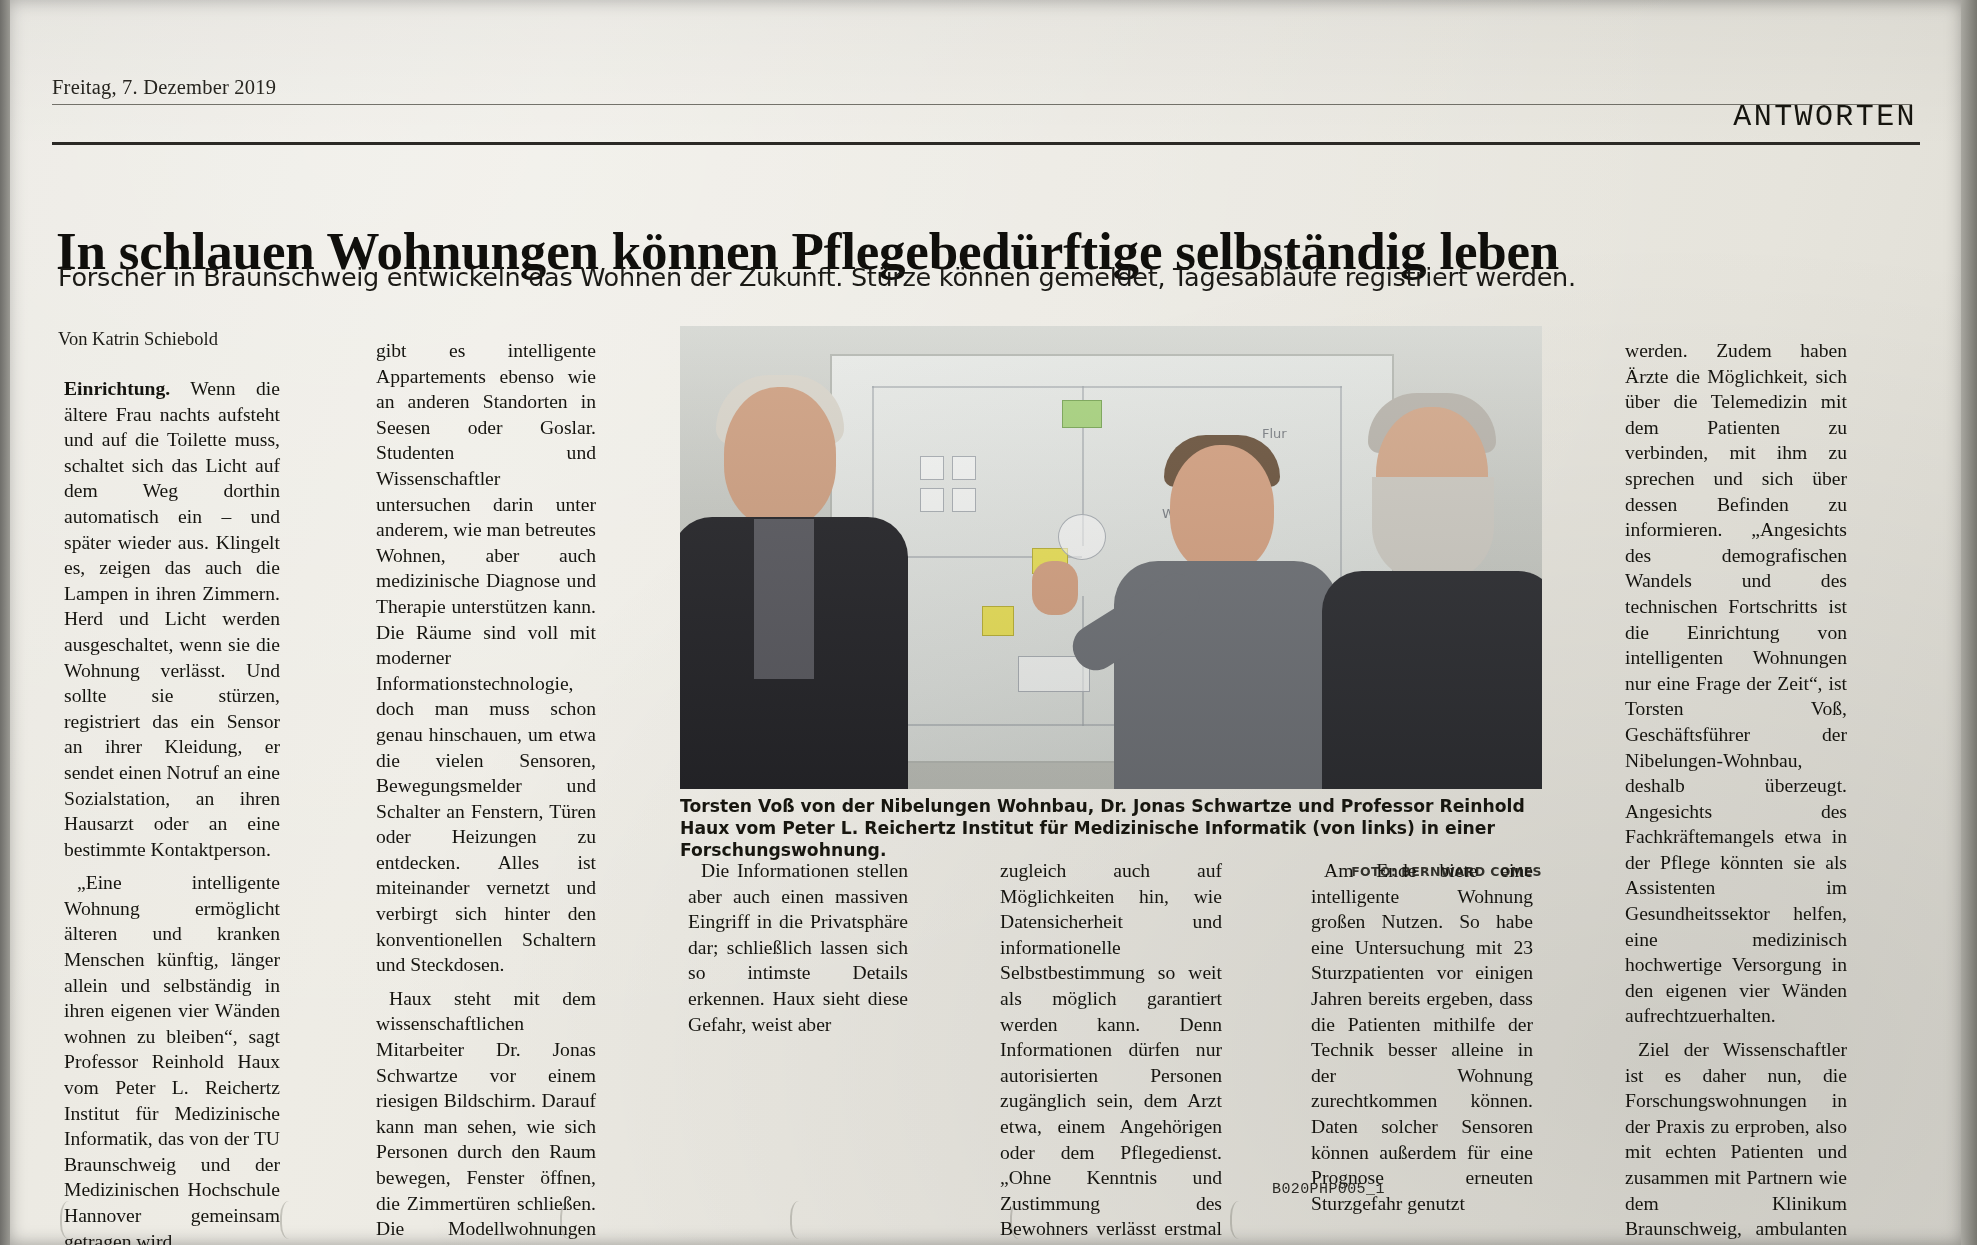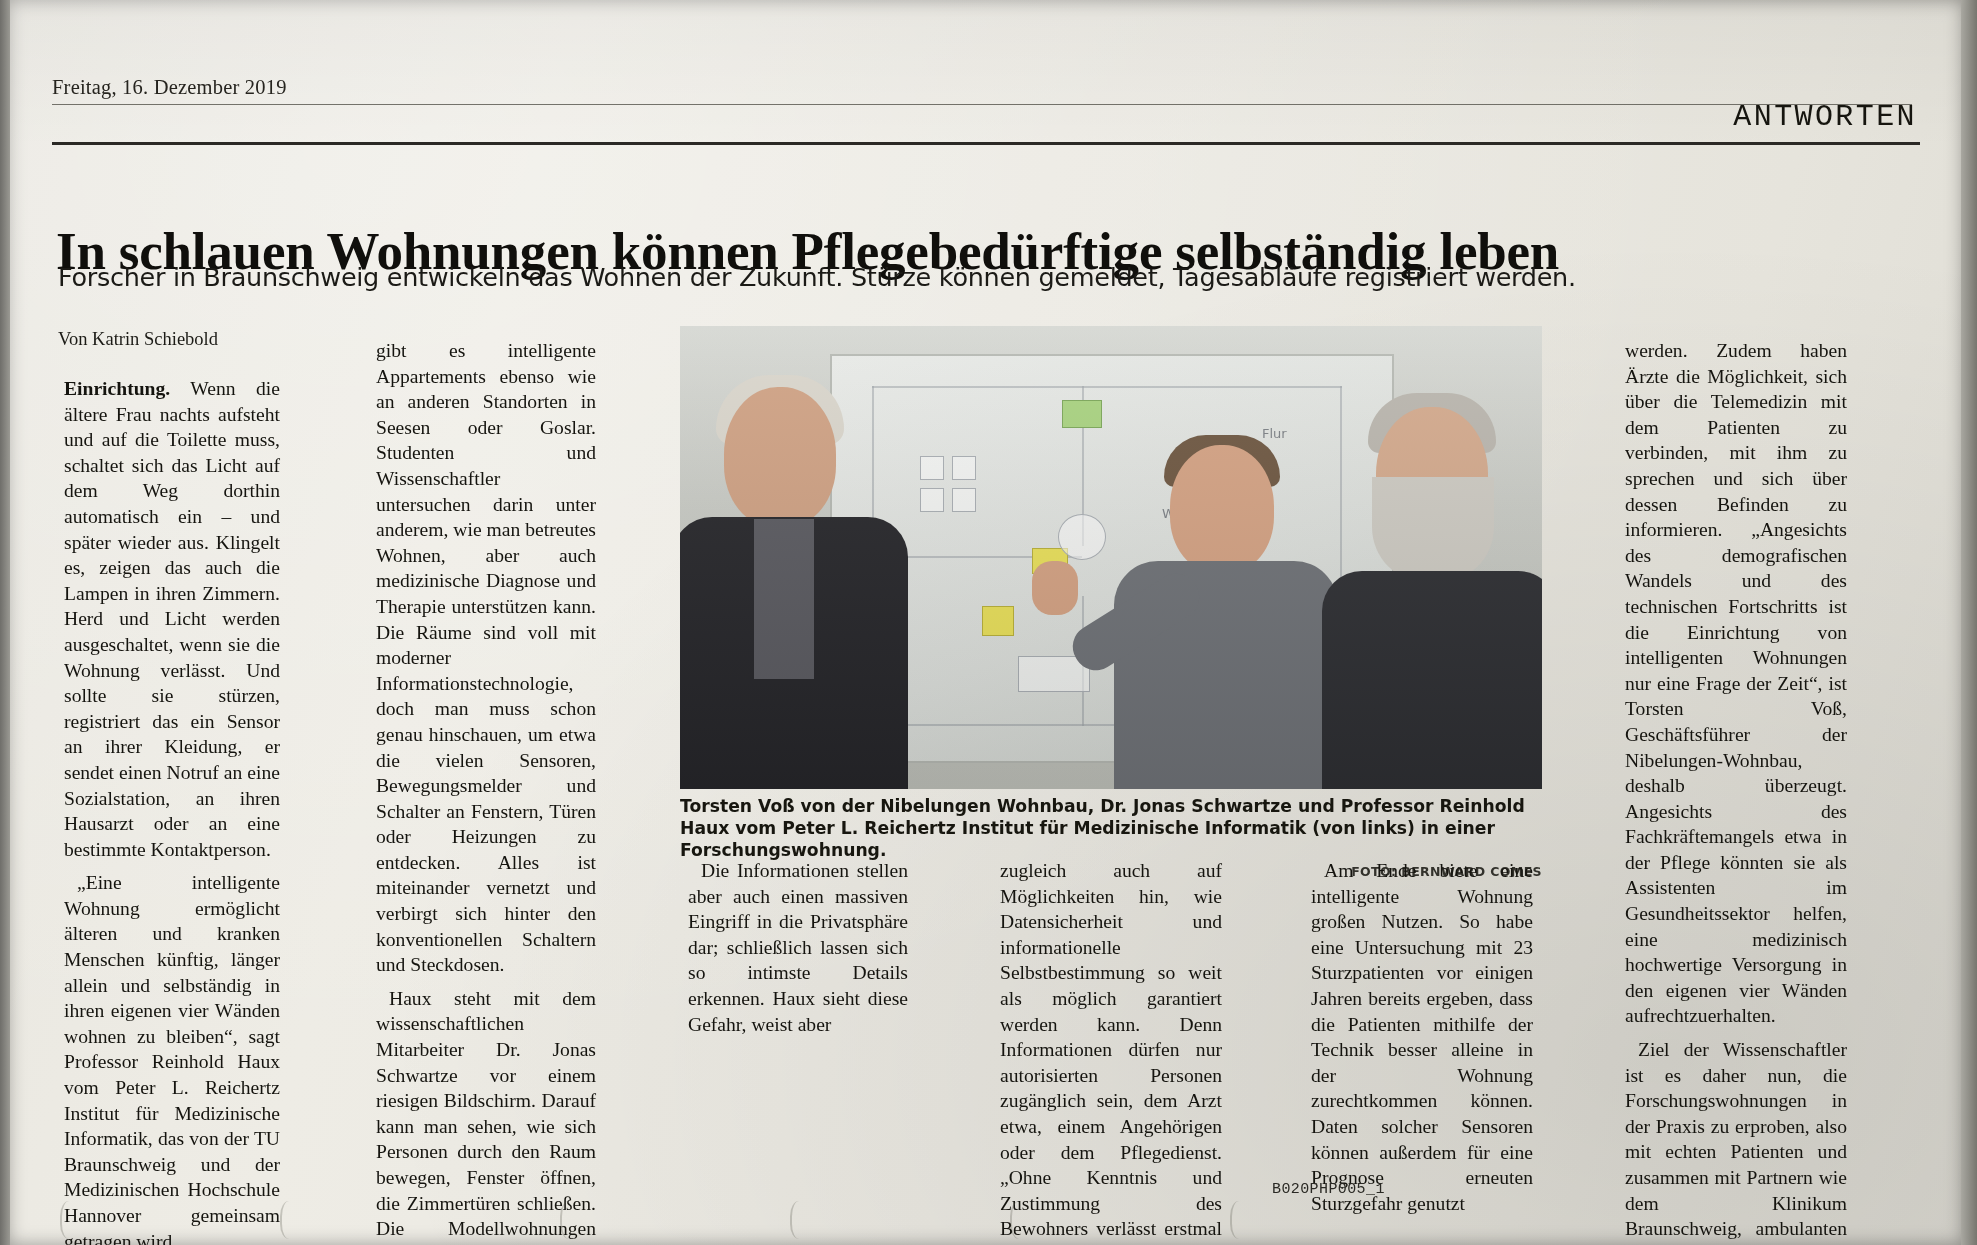--- a/index.html
+++ b/index.html
@@ -325,21 +325,21 @@
 </head>
 <body>
 
 <div class="page">
   <div class="paper"></div>
   <div class="scan-edge-left"></div>
   <div class="scan-edge-right"></div>
 
   <div class="content">
 
-    <div class="dateline">Freitag, 16. Dezember 2019</div>
+    <div class="dateline">Freitag, 7. Dezember 2019</div>
     <div class="rule-thin"></div>
     <div class="section-name">ANTWORTEN</div>
     <div class="rule-thick"></div>
 
     <h1 class="headline">In schlauen Wohnungen können Pflegebedürftige selbständig leben</h1>
     <div class="subhead">Forscher in Braunschweig entwickeln das Wohnen der Zukunft. Stürze können gemeldet, Tagesabläufe registriert werden.</div>
     <div class="byline">Von Katrin Schiebold</div>
 
     <div class="col col1">
       <p class="first">

